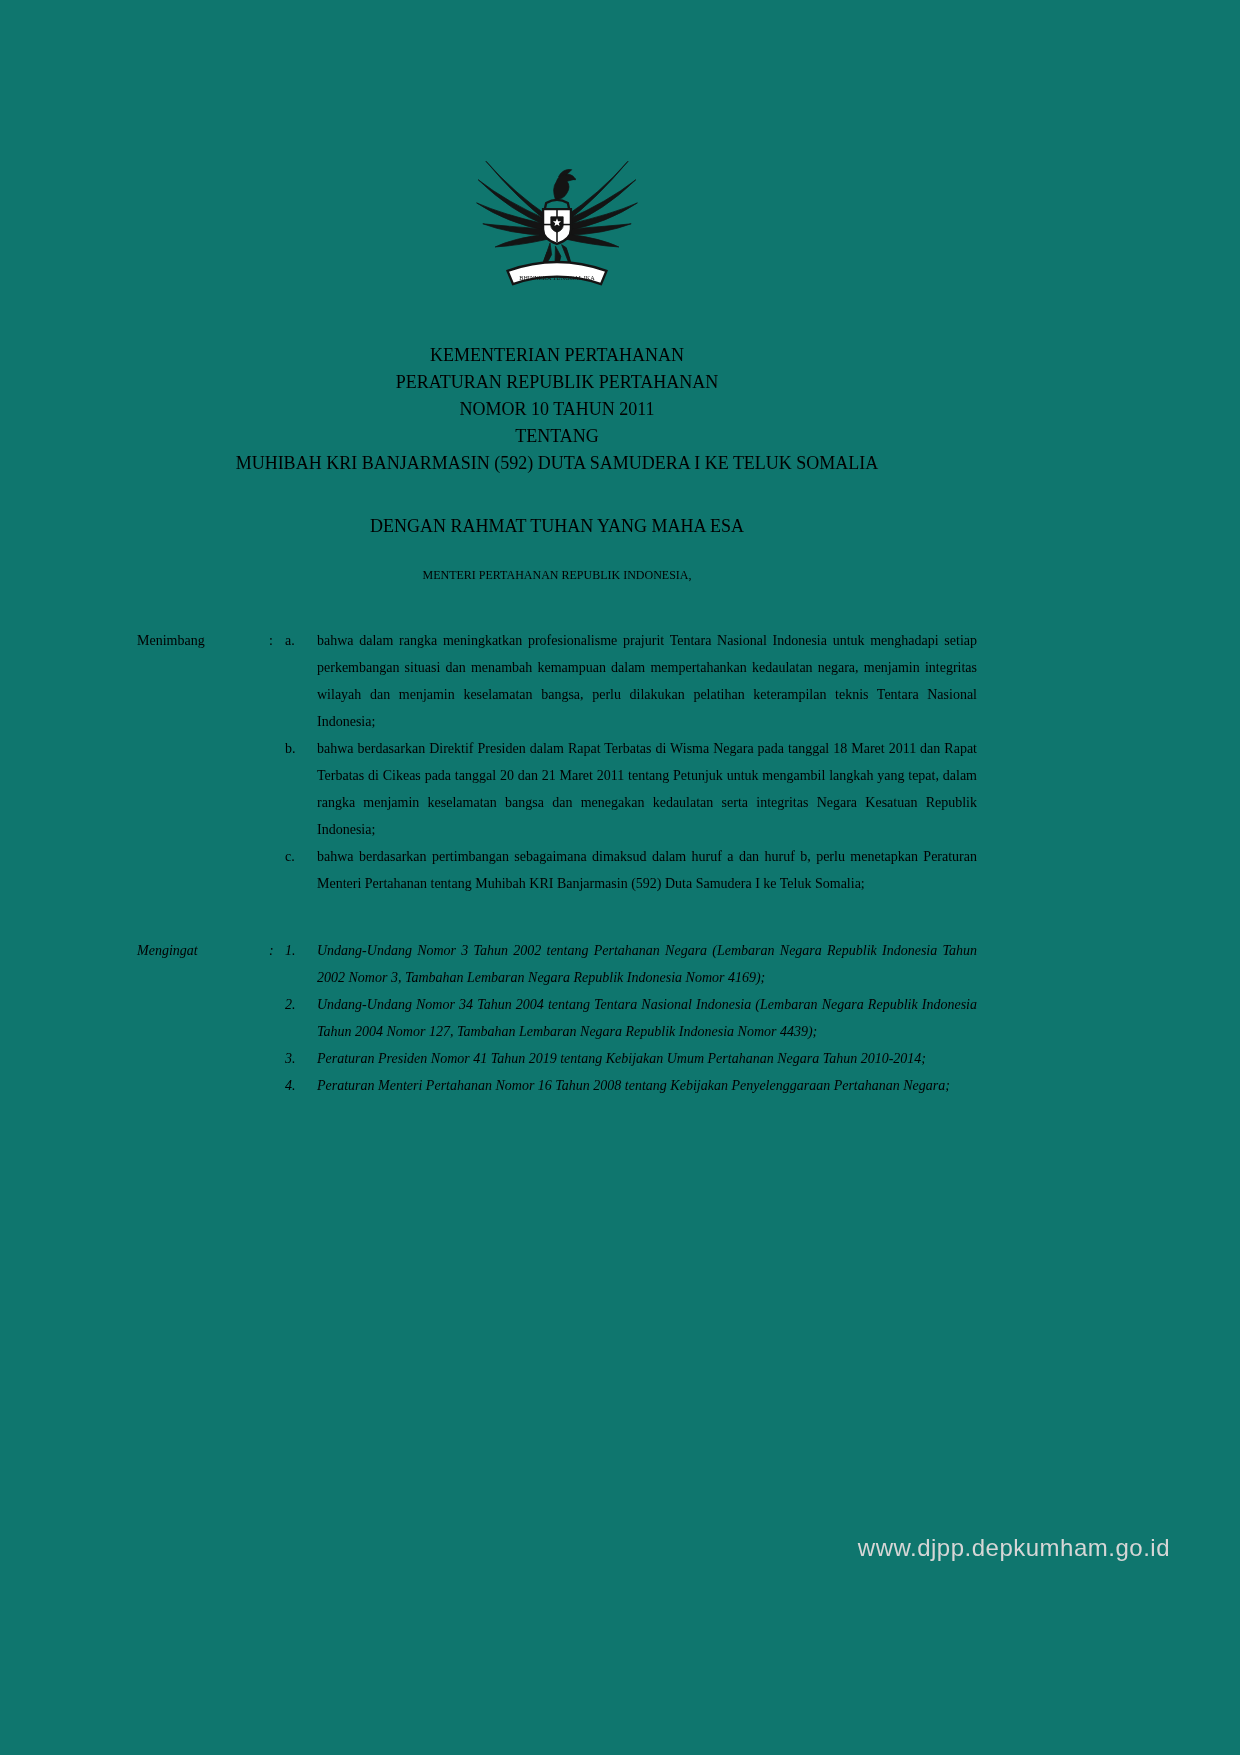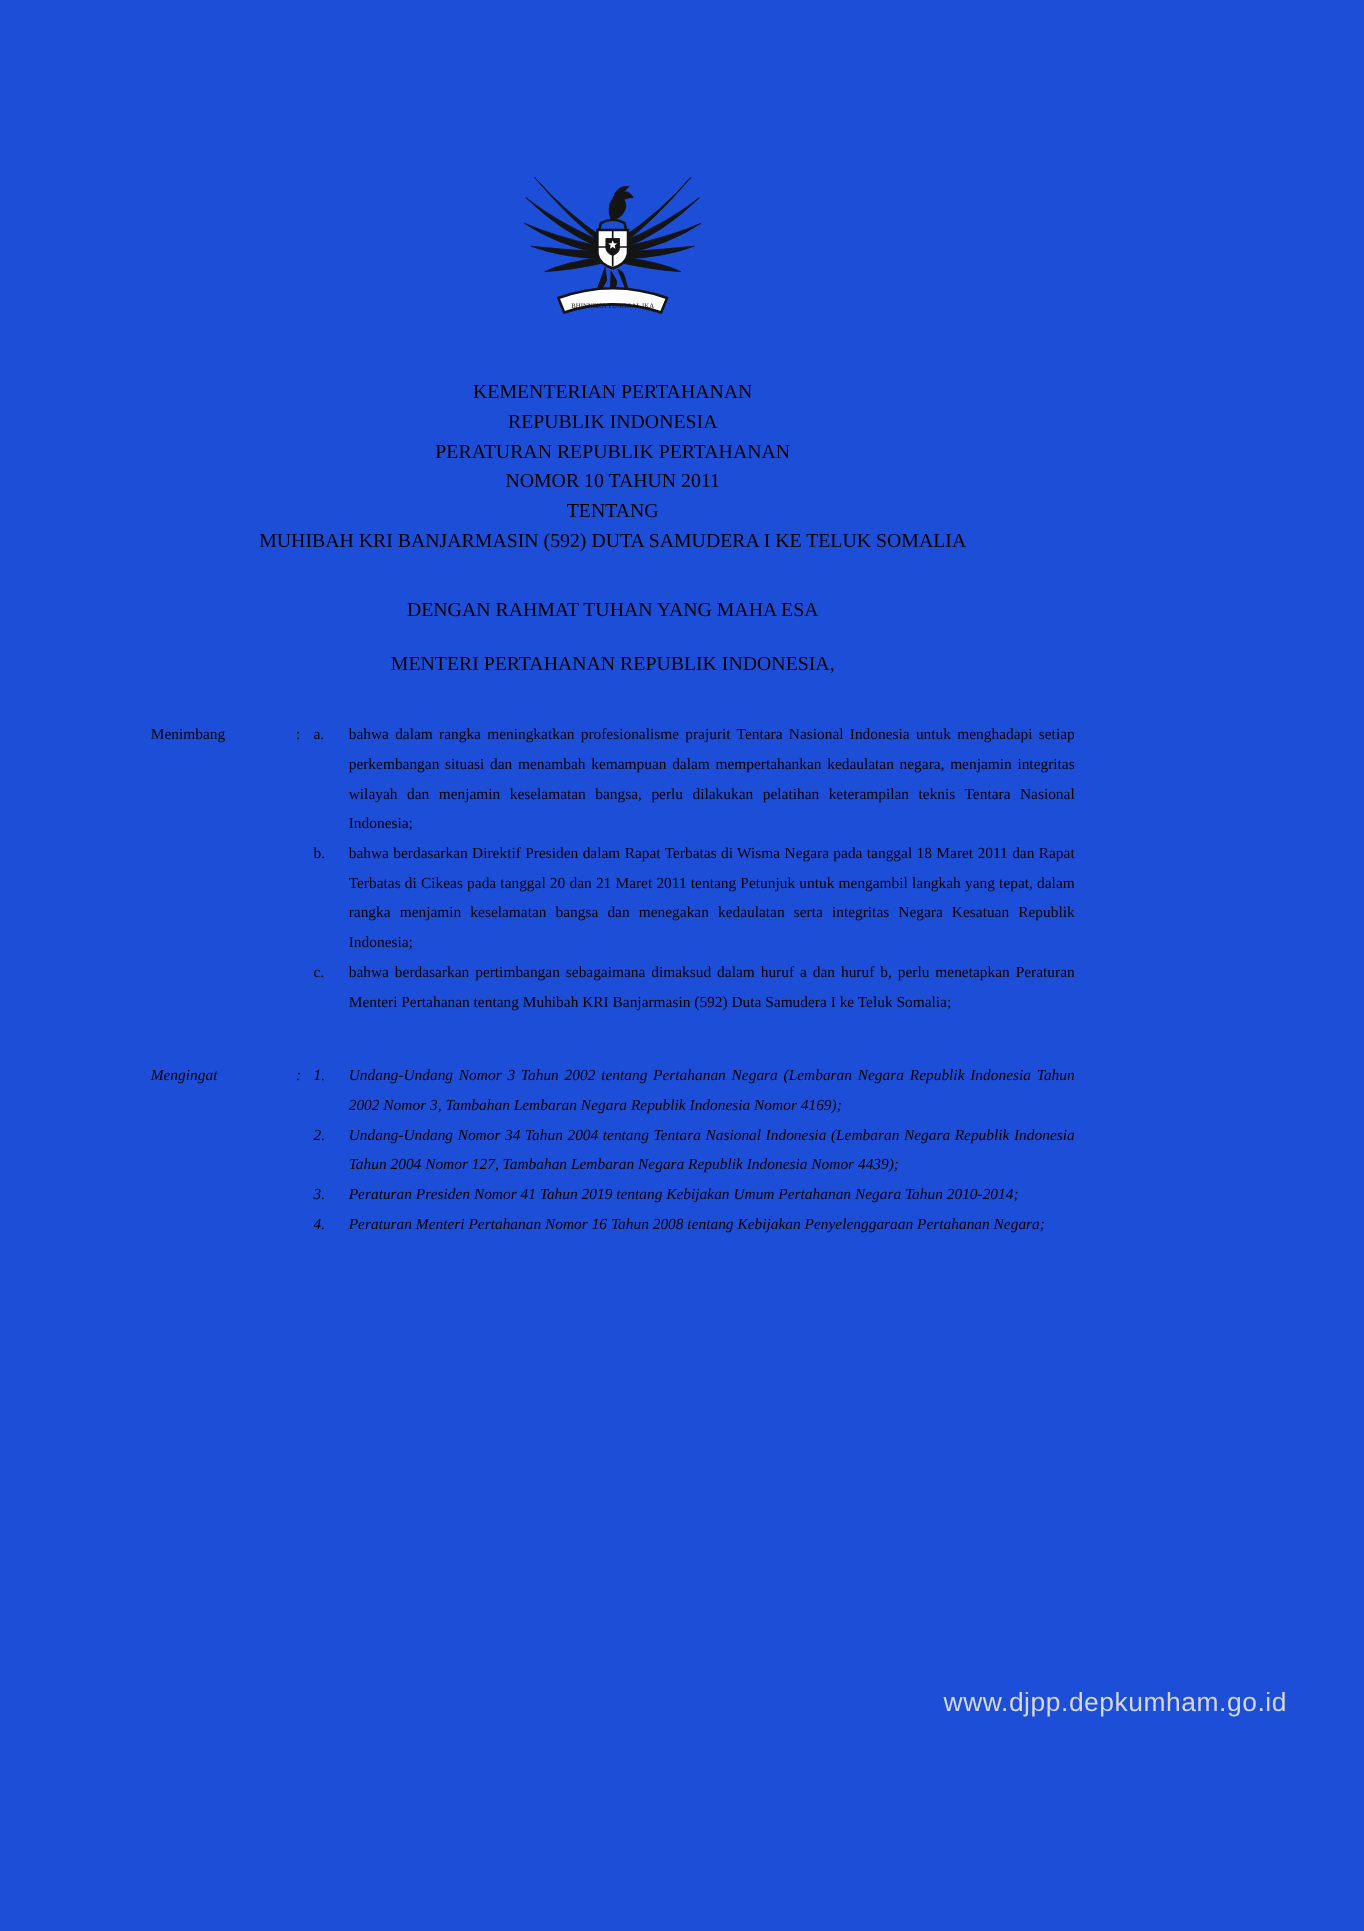--- a/index.html
+++ b/index.html
@@ -2,21 +2,21 @@
 <html><head>
 <meta charset="utf-8">
 <style>
   * { margin: 0; padding: 0; box-sizing: border-box; }
   html, body { background: #ffffff; }
   .page {
     position: relative;
     width: 1240px;
     height: 1755px;
     margin: 0 auto;
-    background: #1d4ed8;
+    background: #0f766e;
     color: #000;
     font-family: "Liberation Serif", serif;
     overflow: hidden;
   }
   .content {
     padding: 138px 263px 0 137px; 
   }
   .emblem-wrap {
     text-align: center;
     margin-bottom: 30px;
@@ -27,21 +27,21 @@
     line-height: 27px;
   }
   .invocation {
     text-align: center;
     font-size: 18px;
     line-height: 27px;
     margin-top: 36px;
   }
   .authority {
     text-align: center;
-    font-size: 18px;
+    font-size: 12px;
     line-height: 27px;
     margin-top: 22px;
   }
   .clause {
     display: flex;
     font-size: 14px;
     line-height: 27px;
     align-items: flex-start;
   }
   .clause-considering { margin-top: 38px; }
@@ -110,21 +110,20 @@
           <polygon points="110,104 111.4,107.6 115.3,107.8 112.3,110.3 113.3,114 110,111.9 106.7,114 107.7,110.3 104.7,107.8 108.6,107.6" fill="#ffffff" stroke="none"></polygon>
 
           <path d="M46,172 q64,-23 128,0 l-7,17 q-57,-19 -114,0 Z" fill="#ffffff" stroke-width="3"></path>
           <text x="110" y="184" font-size="8" text-anchor="middle" fill="#141414" stroke="none" font-family="Liberation Serif, serif">BHINNEKA TUNGGAL IKA</text>
         </g>
       </svg>
     </div>
 
     <div class="title-block">
       <div>KEMENTERIAN PERTAHANAN</div>
-      <div>REPUBLIK INDONESIA</div>
       <div>PERATURAN REPUBLIK PERTAHANAN</div>
       <div>NOMOR 10 TAHUN 2011</div>
       <div>TENTANG</div>
       <div>MUHIBAH KRI BANJARMASIN (592) DUTA SAMUDERA I KE TELUK SOMALIA</div>
     </div>
 
     <div class="invocation">DENGAN RAHMAT TUHAN YANG MAHA ESA</div>
 
     <div class="authority">MENTERI PERTAHANAN REPUBLIK INDONESIA,</div>
 

